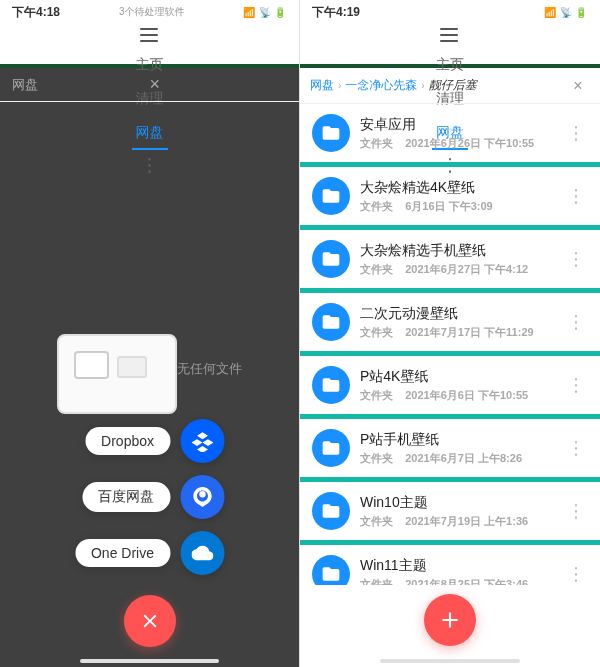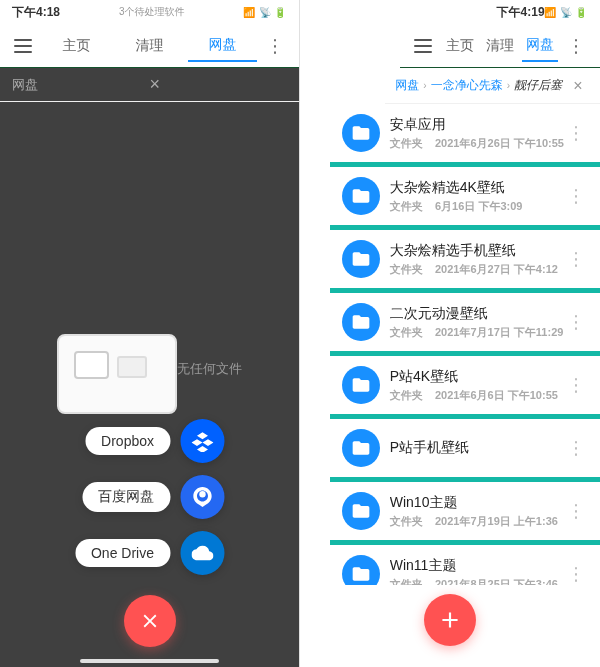--- a/index.html
+++ b/index.html
@@ -23,21 +23,20 @@
       border-right: 1px solid #e0e0e0;
     }
 
     
     .right-panel {
       width: 300px;
       height: 667px;
       background: #fff;
       display: flex;
       flex-direction: column;
-      align-items: flex-end;
     }
 
     
     .status-bar {
       height: 24px;
       display: flex;
       align-items: center;
       justify-content: space-between;
       padding: 0 12px;
       font-size: 11px;
@@ -48,21 +47,22 @@
     .status-icons { display: flex; gap: 3px; align-items: center; font-size: 10px; }
 
     
     .nav-bar {
       height: 44px;
       display: flex;
       align-items: center;
       padding: 0 10px;
       gap: 4px;
       background: #fff;
-      border-bottom: 1px solid #14532d;
+      border-bottom: 4px solid #14532d;
+      flex-direction: column;
     }
     .nav-menu-icon {
       width: 28px; height: 28px;
       display: flex; flex-direction: column;
       justify-content: center; gap: 4px;
       cursor: pointer; padding: 4px;
     }
     .nav-menu-icon span {
       display: block; width: 18px; height: 2px;
       background: #555; border-radius: 1px;
@@ -420,20 +420,21 @@
       <div class="file-more">⋮</div>
     </div>
       <div class="file-item">
       <div class="file-icon-wrap">
         <svg viewBox="0 0 24 24" fill="white">
           <path d="M10 4H4c-1.1 0-2 .9-2 2v12c0 1.1.9 2 2 2h16c1.1 0 2-.9 2-2V8c0-1.1-.9-2-2-2h-8l-2-2z"></path>
         </svg>
       </div>
       <div class="file-info">
         <div class="file-name">P站手机壁纸</div>
+        <div class="file-meta">文件夹&nbsp;&nbsp;&nbsp;&nbsp;2021年6月7日 上午8:26</div>
       </div>
       <div class="file-more">⋮</div>
     </div>
       <div class="file-item">
       <div class="file-icon-wrap">
         <svg viewBox="0 0 24 24" fill="white">
           <path d="M10 4H4c-1.1 0-2 .9-2 2v12c0 1.1.9 2 2 2h16c1.1 0 2-.9 2-2V8c0-1.1-.9-2-2-2h-8l-2-2z"></path>
         </svg>
       </div>
       <div class="file-info">

